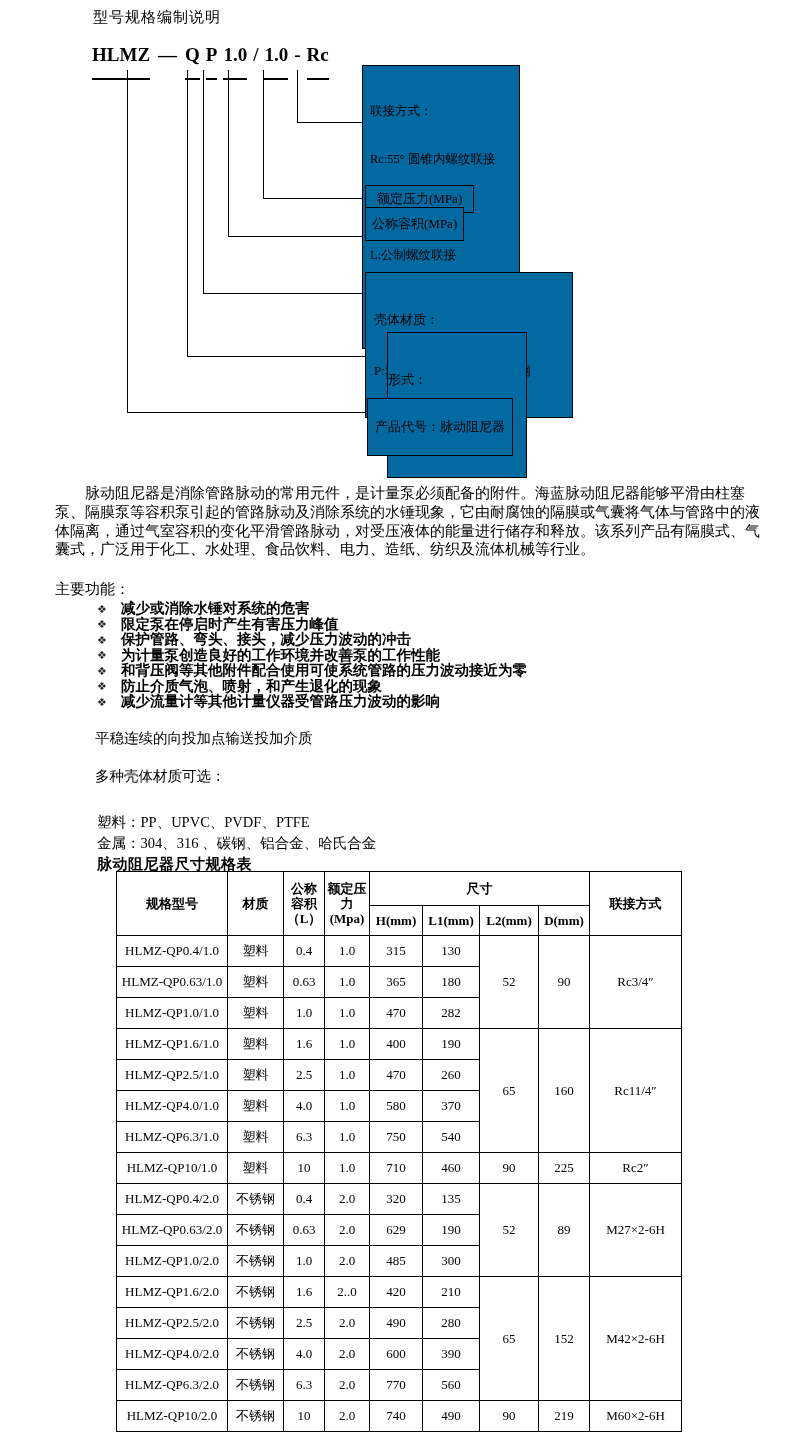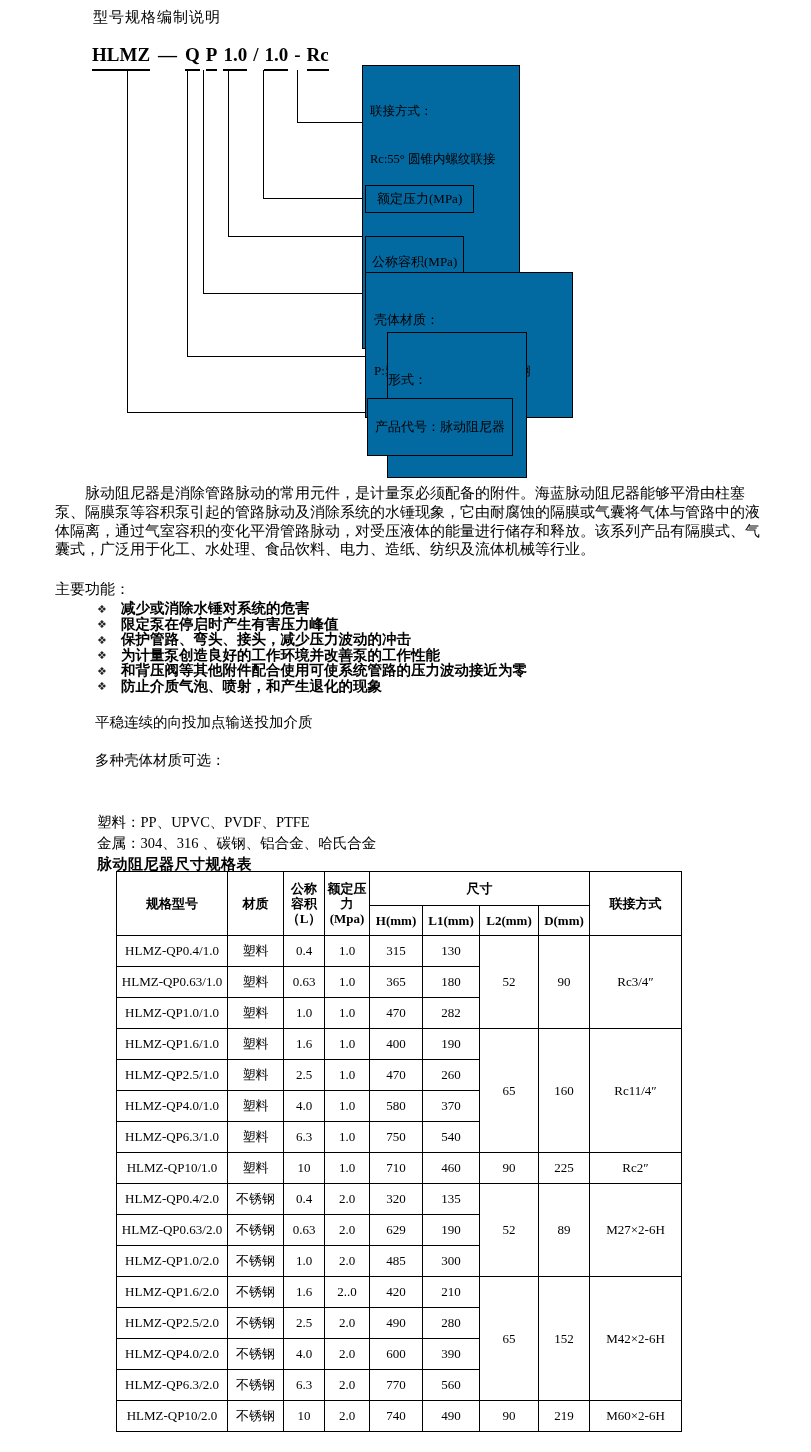--- a/index.html
+++ b/index.html
@@ -5,32 +5,32 @@
   html,body{margin:0;padding:0;background:#fff;}
   #page{
     position:relative; width:811px; height:1452px; background:#ffffff;
     font-family:"Liberation Serif","DejaVu Serif",serif; color:#000;
     overflow:hidden;
   }
   
   .doc-title{position:absolute; left:93px; top:8px; font-size:15px; letter-spacing:1px;}
   .model-line{position:absolute; left:92px; top:44px; font-size:19px; font-weight:bold; white-space:nowrap;}
   .seg{margin-right:6px;}
-  .seg.u{border-bottom:2px solid #000; padding-bottom:4px;}
+  .seg.u{border-bottom:2px solid #000; padding-bottom:13px;}
   .seg.wide{margin-right:8px;}
   
   .vline{position:absolute; width:1px; background:#000;}
   .hline{position:absolute; height:1px; background:#000;}
   
   .callout{position:absolute; border:1px solid #000; background:#0369a1; font-size:13px; white-space:pre-wrap;}
   .callout .ln{line-height:19px;}
   #box-connection{left:362px; top:65px; width:142px; padding:6px 7px; font-size:12.5px;}
   #box-connection .ln{line-height:18px;}
   #box-pressure{left:365px; top:185px; padding:4px 11px;}
-  #box-volume{left:365px; top:236px; padding:16px 6px;}
+  #box-volume{left:365px; top:207px; padding:7px 6px;}
   #box-shell{left:365px; top:272px; width:190px; padding:5px 8px;}
   #box-form{left:387px; top:332px; width:138px; padding:5px 0;}
   #box-product{left:367px; top:398px; padding:19px 7px;}
   
   .description{
     position:absolute; left:55px; top:484px; width:708px;
     font-size:15px; line-height:18.8px; text-indent:2em; white-space:pre-wrap;
   }
   
   .functions{position:absolute; left:55px; top:579px; font-size:14.5px;}
@@ -106,20 +106,21 @@
 
   <div class="functions">
     <div class="functions-heading">主要功能：</div>
     <div class="func-list">
         <div class="func-item"><span class="bullet">❖</span><span>减少或消除水锤对系统的危害</span></div>
         <div class="func-item"><span class="bullet">❖</span><span>限定泵在停启时产生有害压力峰值</span></div>
         <div class="func-item"><span class="bullet">❖</span><span>保护管路、弯头、接头，减少压力波动的冲击</span></div>
         <div class="func-item"><span class="bullet">❖</span><span>为计量泵创造良好的工作环境并改善泵的工作性能</span></div>
         <div class="func-item"><span class="bullet">❖</span><span>和背压阀等其他附件配合使用可使系统管路的压力波动接近为零</span></div>
         <div class="func-item"><span class="bullet">❖</span><span>防止介质气泡、喷射，和产生退化的现象</span></div>
+        <div class="func-item"><span class="bullet">❖</span><span>减少流量计等其他计量仪器受管路压力波动的影响</span></div>
       </div>
     <div class="func-notes">
       <div class="func-note">平稳连续的向投加点输送投加介质</div>
       <div class="func-note">多种壳体材质可选：</div>
     </div>
   </div>
 
   <div class="materials">
     <div class="material-line">塑料：PP、UPVC、PVDF、PTFE</div>
     <div class="material-line">金属：304、316 、碳钢、铝合金、哈氏合金</div>

